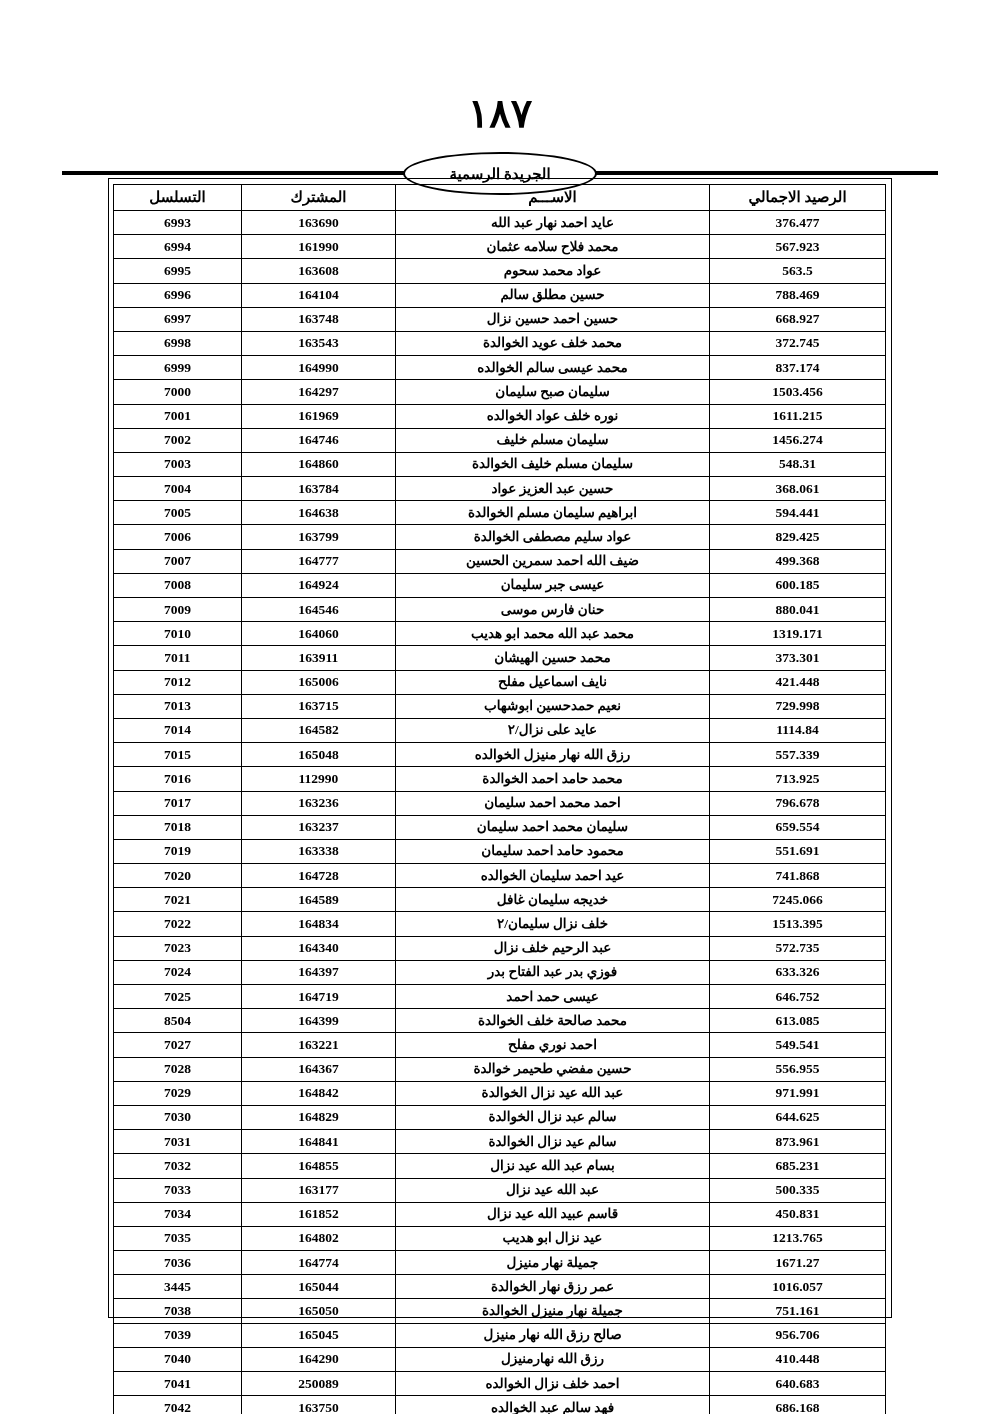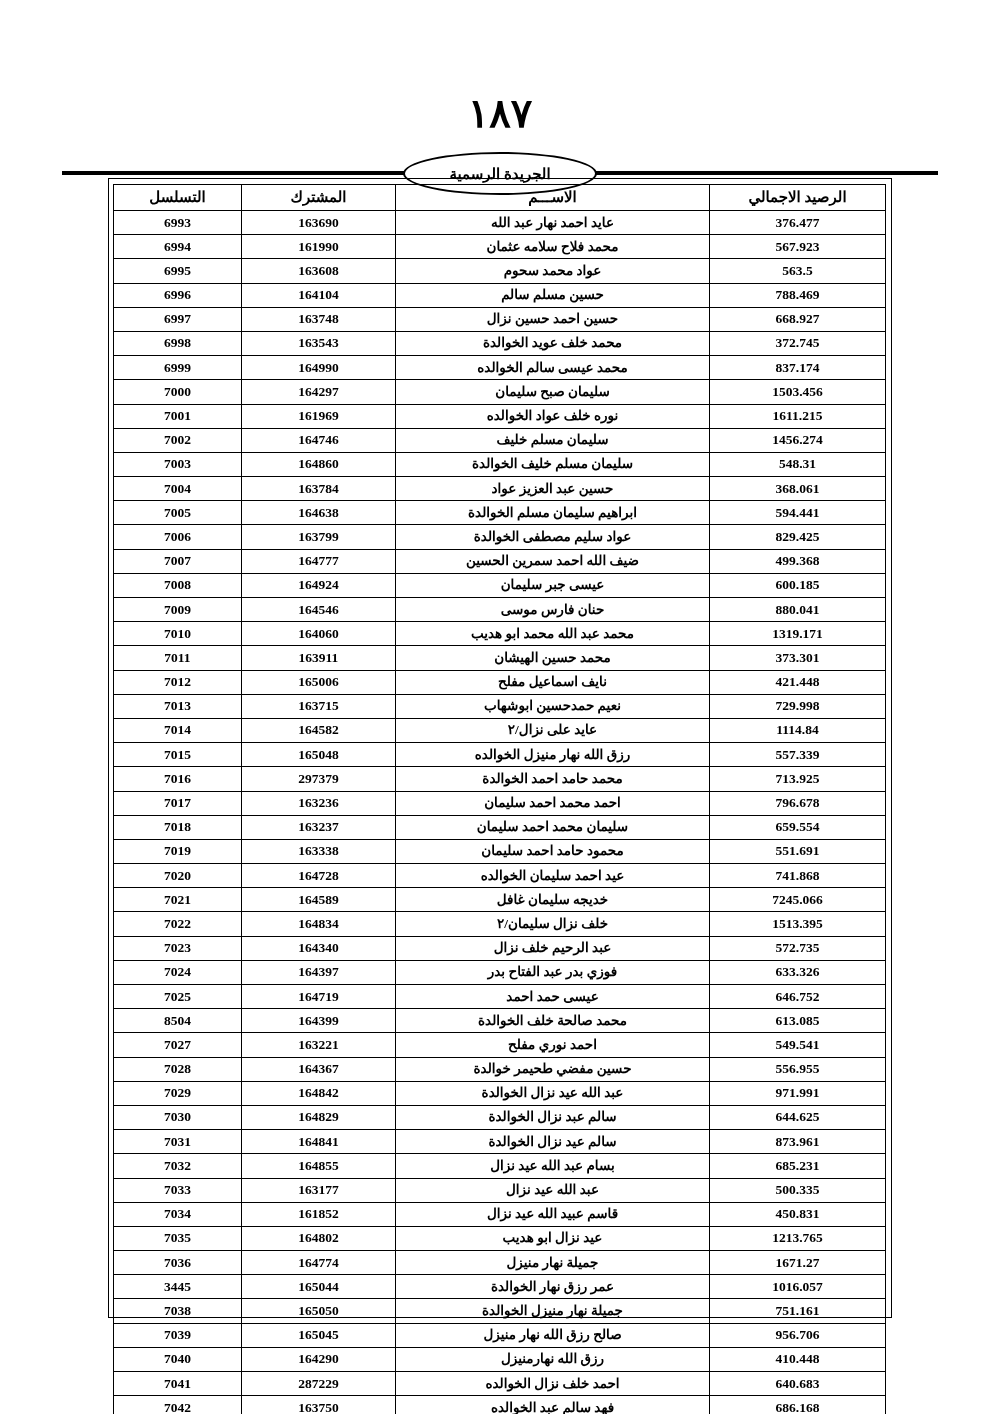--- a/index.html
+++ b/index.html
@@ -159,21 +159,21 @@
             <td class="seq num">6994</td>
           </tr>
           <tr>
             <td class="total num">563.5</td>
             <td class="name">عواد محمد سحوم</td>
             <td class="sub num">163608</td>
             <td class="seq num">6995</td>
           </tr>
           <tr>
             <td class="total num">788.469</td>
-            <td class="name">حسين مسلم سالم</td>
+            <td class="name">حسين مطلق سالم</td>
             <td class="sub num">164104</td>
             <td class="seq num">6996</td>
           </tr>
           <tr>
             <td class="total num">668.927</td>
             <td class="name">حسين احمد حسين نزال</td>
             <td class="sub num">163748</td>
             <td class="seq num">6997</td>
           </tr>
           <tr>
@@ -280,21 +280,21 @@
           </tr>
           <tr>
             <td class="total num">557.339</td>
             <td class="name">رزق الله نهار منيزل الخوالده</td>
             <td class="sub num">165048</td>
             <td class="seq num">7015</td>
           </tr>
           <tr>
             <td class="total num">713.925</td>
             <td class="name">محمد حامد احمد الخوالدة</td>
-            <td class="sub num">297379</td>
+            <td class="sub num">112990</td>
             <td class="seq num">7016</td>
           </tr>
           <tr>
             <td class="total num">796.678</td>
             <td class="name">احمد محمد احمد سليمان</td>
             <td class="sub num">163236</td>
             <td class="seq num">7017</td>
           </tr>
           <tr>
             <td class="total num">659.554</td>
@@ -430,21 +430,21 @@
           </tr>
           <tr>
             <td class="total num">410.448</td>
             <td class="name">رزق الله نهارمنيزل</td>
             <td class="sub num">164290</td>
             <td class="seq num">7040</td>
           </tr>
           <tr>
             <td class="total num">640.683</td>
             <td class="name">احمد خلف نزال الخوالده</td>
-            <td class="sub num">287229</td>
+            <td class="sub num">250089</td>
             <td class="seq num">7041</td>
           </tr>
           <tr>
             <td class="total num">686.168</td>
             <td class="name">فهد سالم عبد الخوالده</td>
             <td class="sub num">163750</td>
             <td class="seq num">7042</td>
           </tr>
         </tbody>
     </table>

